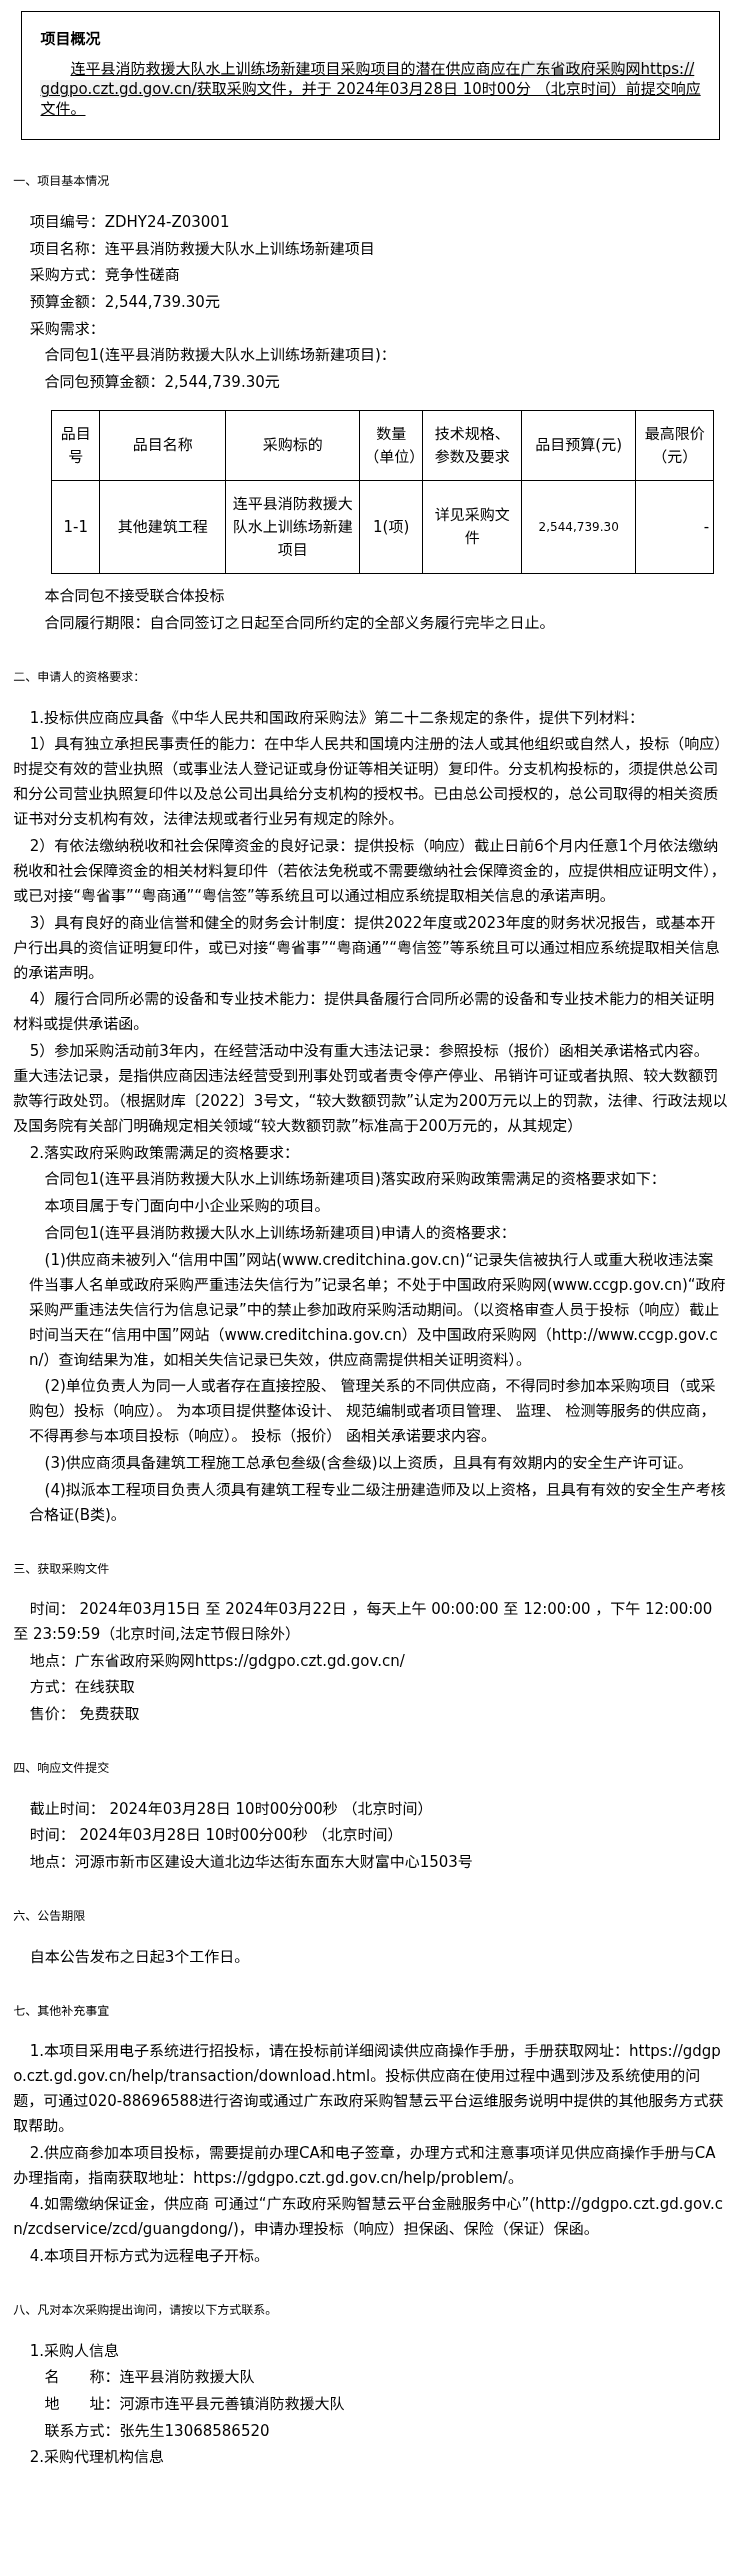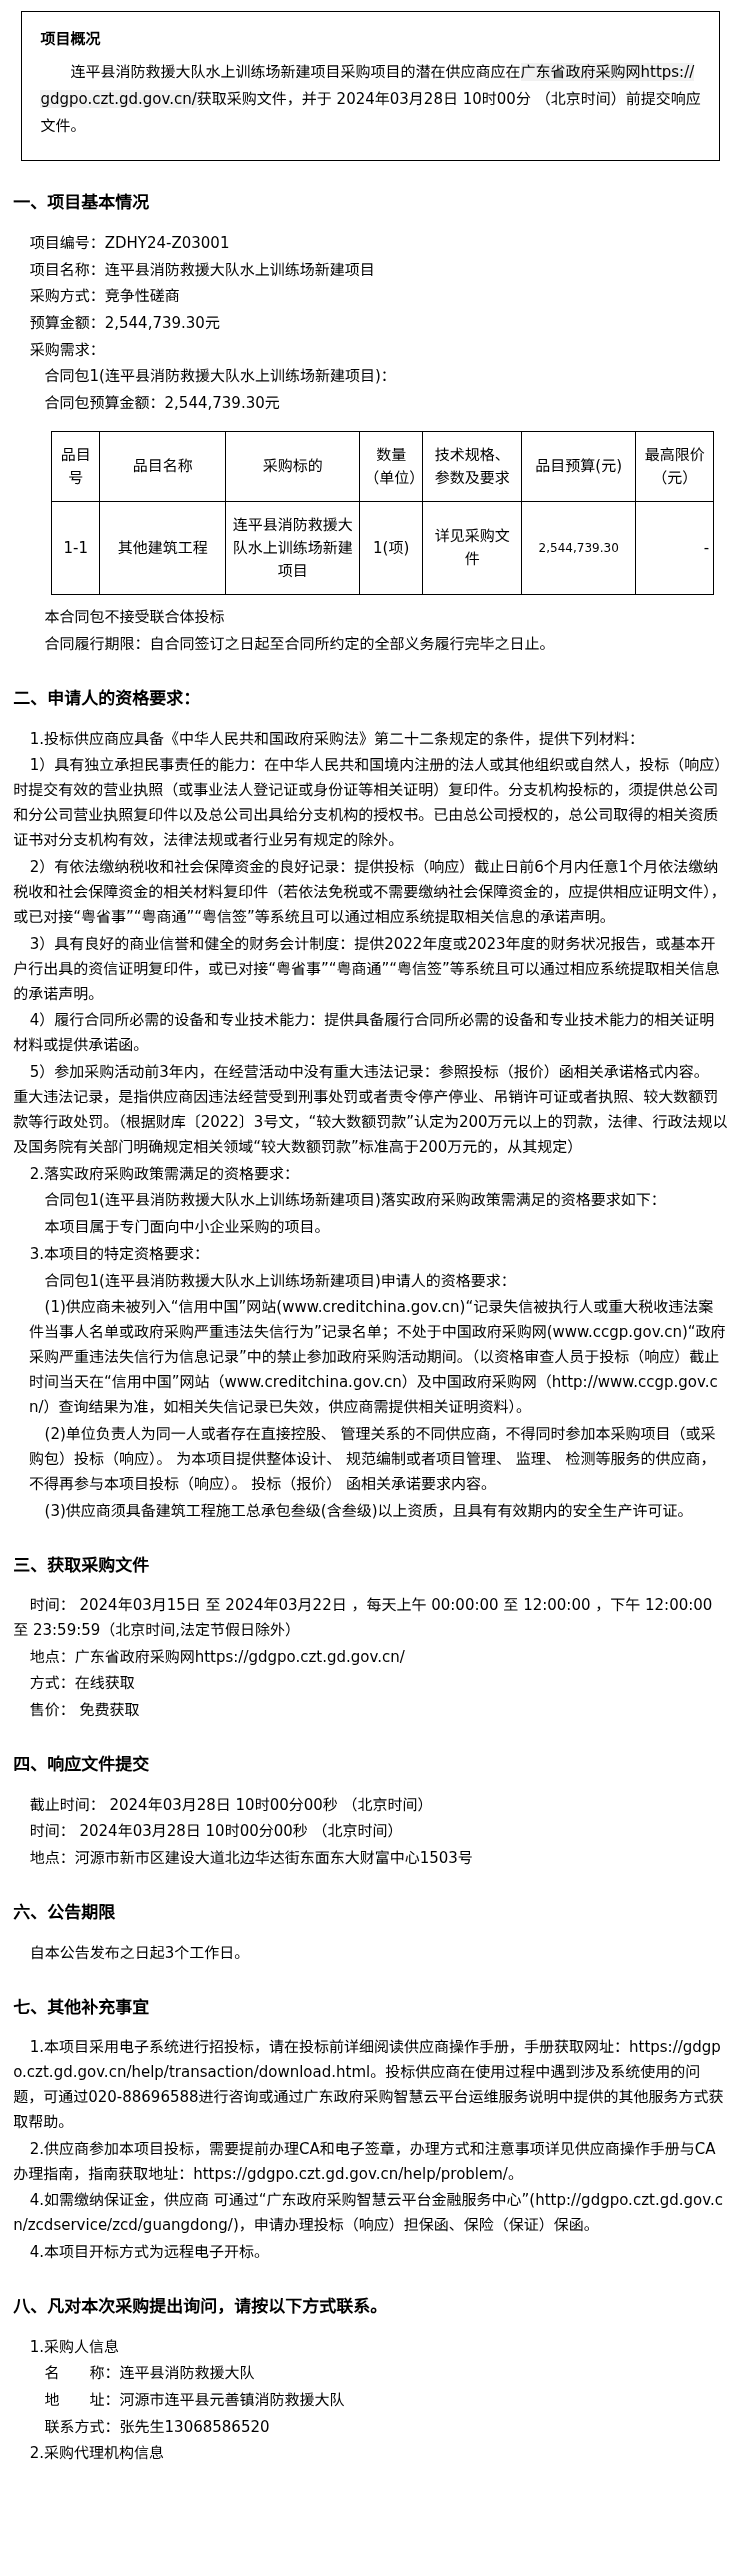--- a/index.html
+++ b/index.html
@@ -13,29 +13,30 @@
 
   
   .overview-box {
     border:0.8px solid #000;
     margin:0 8.3px 0 8.3px;
     padding:13.2px 16.5px 20px 18px;
   }
   .overview-title { font-weight:bold; line-height:28px;font-family:Liberation Serif, serif; }
   .overview-body {
     margin:6.6px 0 0 0;
-    line-height:27px;
+    line-height:20px;
     text-indent:2em;
     word-break:break-all;
+    text-decoration:underline;
   }
   .hl { background:#f1f1f1; }
 
   h2 {
-    font-size:17px;
-    font-weight:bold;
+    font-size:12px;
+    font-weight:normal;
     margin:30px 0 16.5px 0;
     line-height:23px;
   }
   p { margin:1.7px 0; line-height:25px; word-break:break-all; }
   .p1 { text-indent:16.5px; }
   .p2 { margin-left:15.7px; text-indent:15.7px; }
 
   table.items {
     border-collapse:collapse;
     table-layout:fixed;
@@ -113,25 +114,25 @@
   <h2>二、申请人的资格要求：</h2>
   <p class="p1">1.投标供应商应具备《中华人民共和国政府采购法》第二十二条规定的条件，提供下列材料：</p>
   <p class="p1">1）具有独立承担民事责任的能力：在中华人民共和国境内注册的法人或其他组织或自然人，投标（响应）时提交有效的营业执照（或事业法人登记证或身份证等相关证明）复印件。分支机构投标的，须提供总公司和分公司营业执照复印件以及总公司出具给分支机构的授权书。已由总公司授权的，总公司取得的相关资质证书对分支机构有效，法律法规或者行业另有规定的除外。</p>
   <p class="p1">2）有依法缴纳税收和社会保障资金的良好记录：提供投标（响应）截止日前6个月内任意1个月依法缴纳税收和社会保障资金的相关材料复印件（若依法免税或不需要缴纳社会保障资金的，应提供相应证明文件），或已对接“粤省事”“粤商通”“粤信签”等系统且可以通过相应系统提取相关信息的承诺声明。</p>
   <p class="p1">3）具有良好的商业信誉和健全的财务会计制度：提供2022年度或2023年度的财务状况报告，或基本开户行出具的资信证明复印件，或已对接“粤省事”“粤商通”“粤信签”等系统且可以通过相应系统提取相关信息的承诺声明。</p>
   <p class="p1">4）履行合同所必需的设备和专业技术能力：提供具备履行合同所必需的设备和专业技术能力的相关证明材料或提供承诺函。</p>
   <p class="p1">5）参加采购活动前3年内，在经营活动中没有重大违法记录：参照投标（报价）函相关承诺格式内容。 重大违法记录，是指供应商因违法经营受到刑事处罚或者责令停产停业、吊销许可证或者执照、较大数额罚款等行政处罚。（根据财库〔2022〕3号文，“较大数额罚款”认定为200万元以上的罚款，法律、行政法规以及国务院有关部门明确规定相关领域“较大数额罚款”标准高于200万元的，从其规定）</p>
   <p class="p1">2.落实政府采购政策需满足的资格要求：</p>
   <p class="p2">合同包1(连平县消防救援大队水上训练场新建项目)落实政府采购政策需满足的资格要求如下：</p>
   <p class="p2">本项目属于专门面向中小企业采购的项目。</p>
-  <p class="p1">3.本项目的特定资格要求：</p>
   <p class="p2">合同包1(连平县消防救援大队水上训练场新建项目)申请人的资格要求：</p>
   <p class="p2">(1)供应商未被列入“信用中国”网站(www.creditchina.gov.cn)“记录失信被执行人或重大税收违法案件当事人名单或政府采购严重违法失信行为”记录名单；不处于中国政府采购网(www.ccgp.gov.cn)“政府采购严重违法失信行为信息记录”中的禁止参加政府采购活动期间。（以资格审查人员于投标（响应）截止时间当天在“信用中国”网站（www.creditchina.gov.cn）及中国政府采购网（http://www.ccgp.gov.cn/）查询结果为准，如相关失信记录已失效，供应商需提供相关证明资料）。</p>
   <p class="p2">(2)单位负责人为同一人或者存在直接控股、 管理关系的不同供应商，不得同时参加本采购项目（或采购包）投标（响应）。 为本项目提供整体设计、 规范编制或者项目管理、 监理、 检测等服务的供应商， 不得再参与本项目投标（响应）。 投标（报价） 函相关承诺要求内容。</p>
   <p class="p2">(3)供应商须具备建筑工程施工总承包叁级(含叁级)以上资质，且具有有效期内的安全生产许可证。</p>
+  <p class="p2">(4)拟派本工程项目负责人须具有建筑工程专业二级注册建造师及以上资格，且具有有效的安全生产考核合格证(B类)。</p>
 
   <h2>三、获取采购文件</h2>
   <p class="p1">时间： 2024年03月15日 至 2024年03月22日 ，每天上午 00:00:00 至 12:00:00 ，下午 12:00:00 至 23:59:59（北京时间,法定节假日除外）</p>
   <p class="p1">地点：广东省政府采购网https://gdgpo.czt.gd.gov.cn/</p>
   <p class="p1">方式：在线获取</p>
   <p class="p1">售价： 免费获取</p>
 
   <h2>四、响应文件提交</h2>
   <p class="p1">截止时间： 2024年03月28日 10时00分00秒 （北京时间）</p>
 

